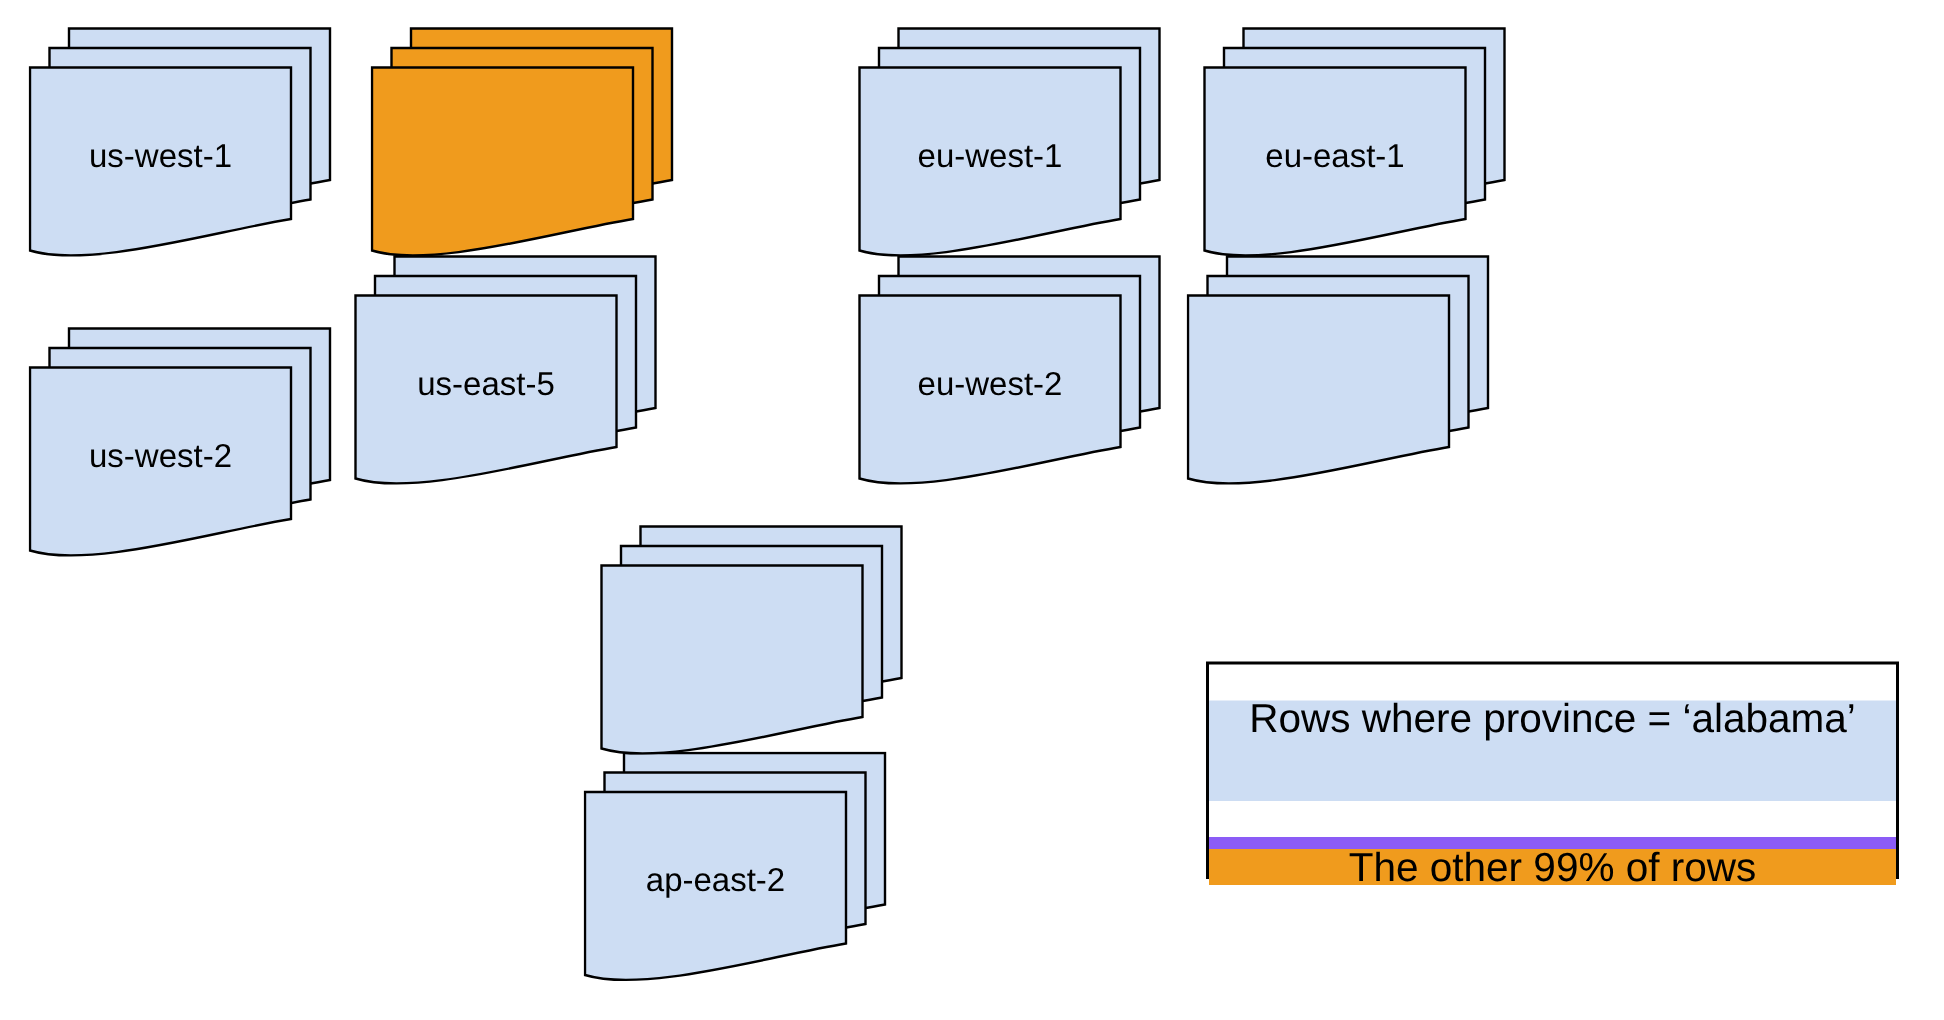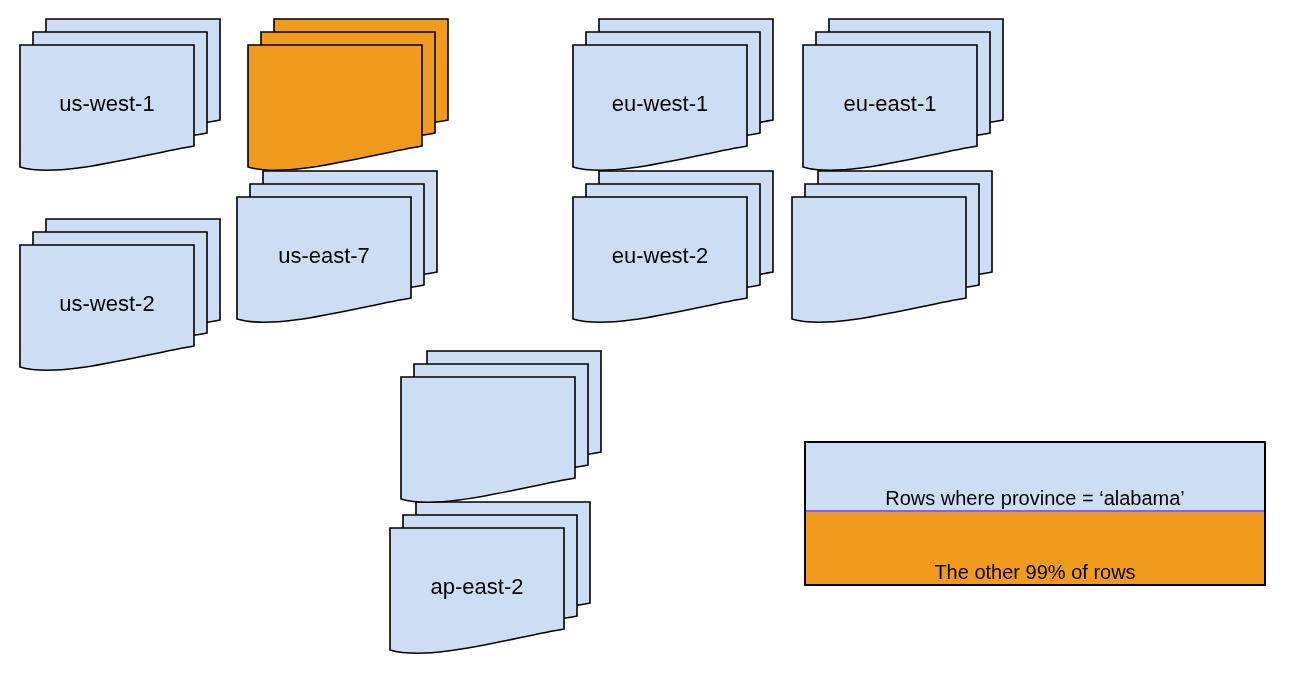--- a/index.html
+++ b/index.html
@@ -11,25 +11,25 @@
     position:absolute;left:1px;top:73px;width:174px;
     text-align:center;font-size:22px;line-height:26px;
     color:#000;white-space:nowrap;
   }
   .legend{
     position:absolute;left:804px;top:441px;width:462px;height:145px;
     box-sizing:border-box;border:2px solid #000;
     display:flex;flex-direction:column;
   }
   .legend-row{
-    flex:1 1 auto;display:flex;align-items:flex-end;justify-content:center;
-    font-size:20px;line-height:24px;
+    flex:1 1 auto;display:flex;align-items:flex-start;justify-content:center;
+    font-size:27px;line-height:24px;margin-top:24px;
   }
   .legend-row.first{flex:0 0 67px;}
-  .legend-row + .legend-row{border-top:2px solid #8b5cf6;}
+  .legend-row + .legend-row{border-top:8px solid #8b5cf6;}
 </style>
 </head>
 <body>
 
 <div class="canvas">
   <div id="stacks">
       <div class="stack" style="left: 19px; top: 18px; z-index: 955;">
         <svg width="203" height="157" viewBox="0 0 203 157">
           <path d="M0 0 L174 0 L174 101 C120 110 40 134 0 122 Z" transform="translate(27 1)" fill="#cdddf3" stroke="#000000" stroke-width="1.6" stroke-linejoin="miter"></path>
           <path d="M0 0 L174 0 L174 101 C120 110 40 134 0 122 Z" transform="translate(14 14)" fill="#cdddf3" stroke="#000000" stroke-width="1.6" stroke-linejoin="miter"></path>
@@ -67,21 +67,21 @@
           <path d="M0 0 L174 0 L174 101 C120 110 40 134 0 122 Z" transform="translate(1 27)" fill="#cdddf3" stroke="#000000" stroke-width="1.6" stroke-linejoin="miter"></path>
         </svg>
         <div class="stack-label">us-west-2</div>
       </div>
       <div class="stack" style="left: 236px; top: 170px; z-index: 803;">
         <svg width="203" height="157" viewBox="0 0 203 157">
           <path d="M0 0 L174 0 L174 101 C120 110 40 134 0 122 Z" transform="translate(27 1)" fill="#cdddf3" stroke="#000000" stroke-width="1.6" stroke-linejoin="miter"></path>
           <path d="M0 0 L174 0 L174 101 C120 110 40 134 0 122 Z" transform="translate(14 14)" fill="#cdddf3" stroke="#000000" stroke-width="1.6" stroke-linejoin="miter"></path>
           <path d="M0 0 L174 0 L174 101 C120 110 40 134 0 122 Z" transform="translate(1 27)" fill="#cdddf3" stroke="#000000" stroke-width="1.6" stroke-linejoin="miter"></path>
         </svg>
-        <div class="stack-label">us-east-7</div>
+        <div class="stack-label">us-east-5</div>
       </div>
       <div class="stack" style="left: 572px; top: 170px; z-index: 803;">
         <svg width="203" height="157" viewBox="0 0 203 157">
           <path d="M0 0 L174 0 L174 101 C120 110 40 134 0 122 Z" transform="translate(27 1)" fill="#cdddf3" stroke="#000000" stroke-width="1.6" stroke-linejoin="miter"></path>
           <path d="M0 0 L174 0 L174 101 C120 110 40 134 0 122 Z" transform="translate(14 14)" fill="#cdddf3" stroke="#000000" stroke-width="1.6" stroke-linejoin="miter"></path>
           <path d="M0 0 L174 0 L174 101 C120 110 40 134 0 122 Z" transform="translate(1 27)" fill="#cdddf3" stroke="#000000" stroke-width="1.6" stroke-linejoin="miter"></path>
         </svg>
         <div class="stack-label">eu-west-2</div>
       </div>
       <div class="stack" style="left: 791px; top: 170px; z-index: 803;">

